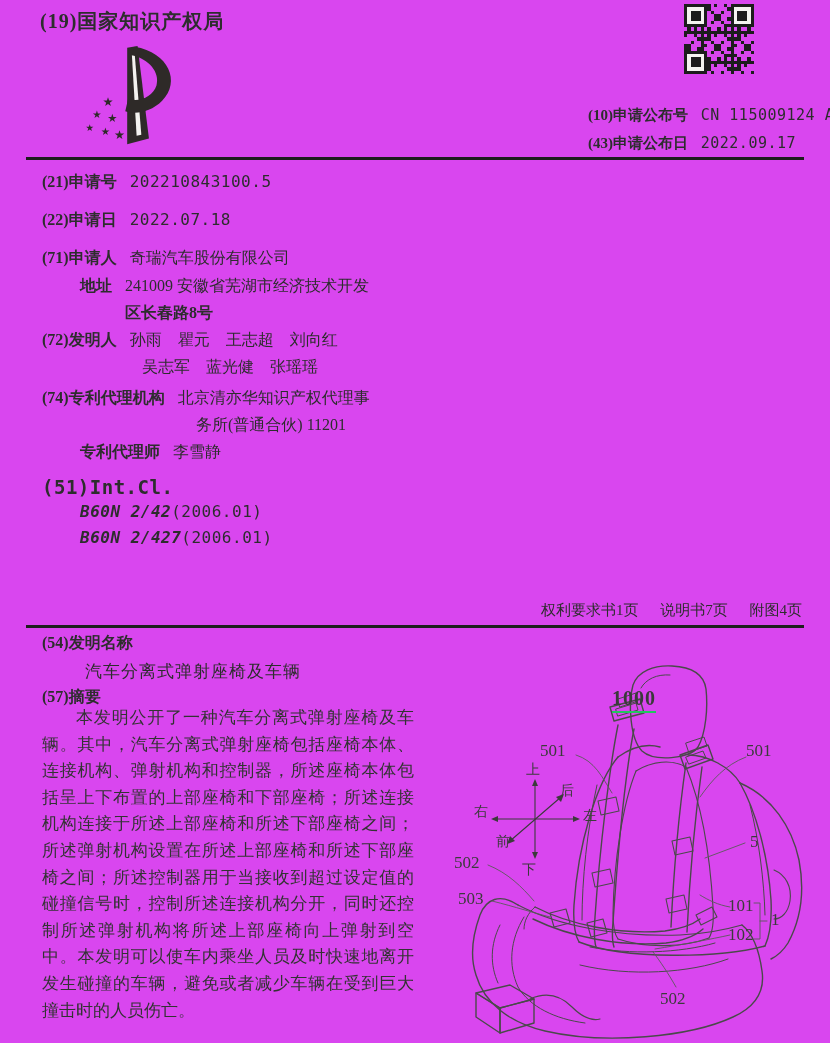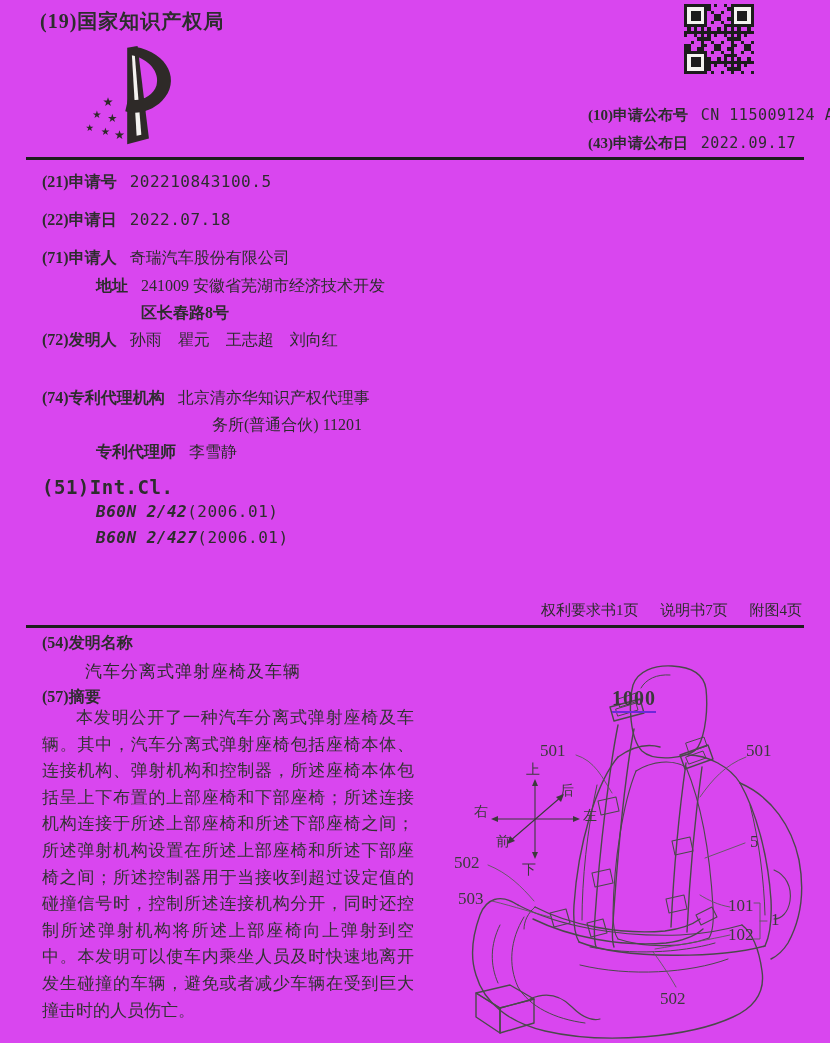--- a/index.html
+++ b/index.html
@@ -15,36 +15,36 @@
   .lbl{font-weight:700;}
   .mono{font-family:"DejaVu Sans Mono","Liberation Mono",monospace;letter-spacing:0.5px;}
   .rule{position:absolute;background:#1d1d1d;}
   .office{left:40px;top:8px;font-size:20px;font-weight:700;letter-spacing:1px;}
   .doctype{left:300px;top:58px;font-size:26px;font-weight:700;letter-spacing:2px;}
   .publine{left:552px;font-size:15px;white-space:nowrap;margin-left:36px;}
   .pub-no{top:106px;}
   .pub-date{top:134px;}
   .row{font-size:16px;white-space:nowrap;}
   .val{margin-left:9px;}
-  .cont{font-size:16px;white-space:nowrap;margin-left:16px;}
+  .cont{font-size:16px;white-space:nowrap;}
   .intcl-code{font-style:italic;font-weight:700;}
   .pages{right:28px;top:601px;font-size:15px;text-align:right;}
   .pages span{margin-left:18px;}
   .sec-label{font-size:16px;font-weight:700;}
   .invention-title{left:85px;top:660px;font-size:17px;letter-spacing:1px;}
   .abstract{
     left:42px;top:705px;width:372px;
     font-size:17px;line-height:26.6px;
     text-align:justify;text-justify:inter-ideograph;
     text-indent:2em;color:#333;
   }
   
   .figure{left:440px;top:655px;width:390px;height:388px;}
   .fig-number{position:absolute;left:172px;top:32px;font-size:20px;font-weight:700;
-    letter-spacing:1px;border-bottom:2px solid #6d28d9;padding-bottom:1px;color:#3a3a3a;}
+    letter-spacing:1px;border-bottom:2px solid #22c55e;padding-bottom:1px;color:#3a3a3a;}
   .callout{position:absolute;font-size:17px;color:#3b3b3b;}
   .axis-label{position:absolute;font-size:14px;color:#3b3b3b;}
   .fig-svg{position:absolute;left:0;top:0;}
   .qr{position:absolute;left:683px;top:4px;width:72px;height:70px;}
   .logo{position:absolute;left:78px;top:44px;width:104px;height:104px;}
 </style>
 </head>
 <body>
 
 <div class="page">
@@ -243,20 +243,23 @@
     <span class="val">241009 安徽省芜湖市经济技术开发</span>
   </div>
   <div class="abs cont" style="left:125px;top:303px;font-weight:bold;">
     <span>区长春路8号</span>
   </div>
 
   <div class="abs row" style="left:42px;top:330px;">
     <span class="lbl">(72)发明人</span>
     <span class="val">孙雨　瞿元　王志超　刘向红</span>
   </div>
+  <div class="abs cont" style="left:142px;top:357px;">
+    <span>吴志军　蓝光健　张瑶瑶</span>
+  </div>
 
   <div class="abs row" style="left:42px;top:388px;">
     <span class="lbl">(74)专利代理机构</span>
     <span class="val">北京清亦华知识产权代理事</span>
   </div>
   <div class="abs cont" style="left:196px;top:415px;">
     <span>务所(普通合伙) 11201</span>
   </div>
   <div class="abs cont" style="left:80px;top:442px;">
     <span class="lbl">专利代理师</span>

